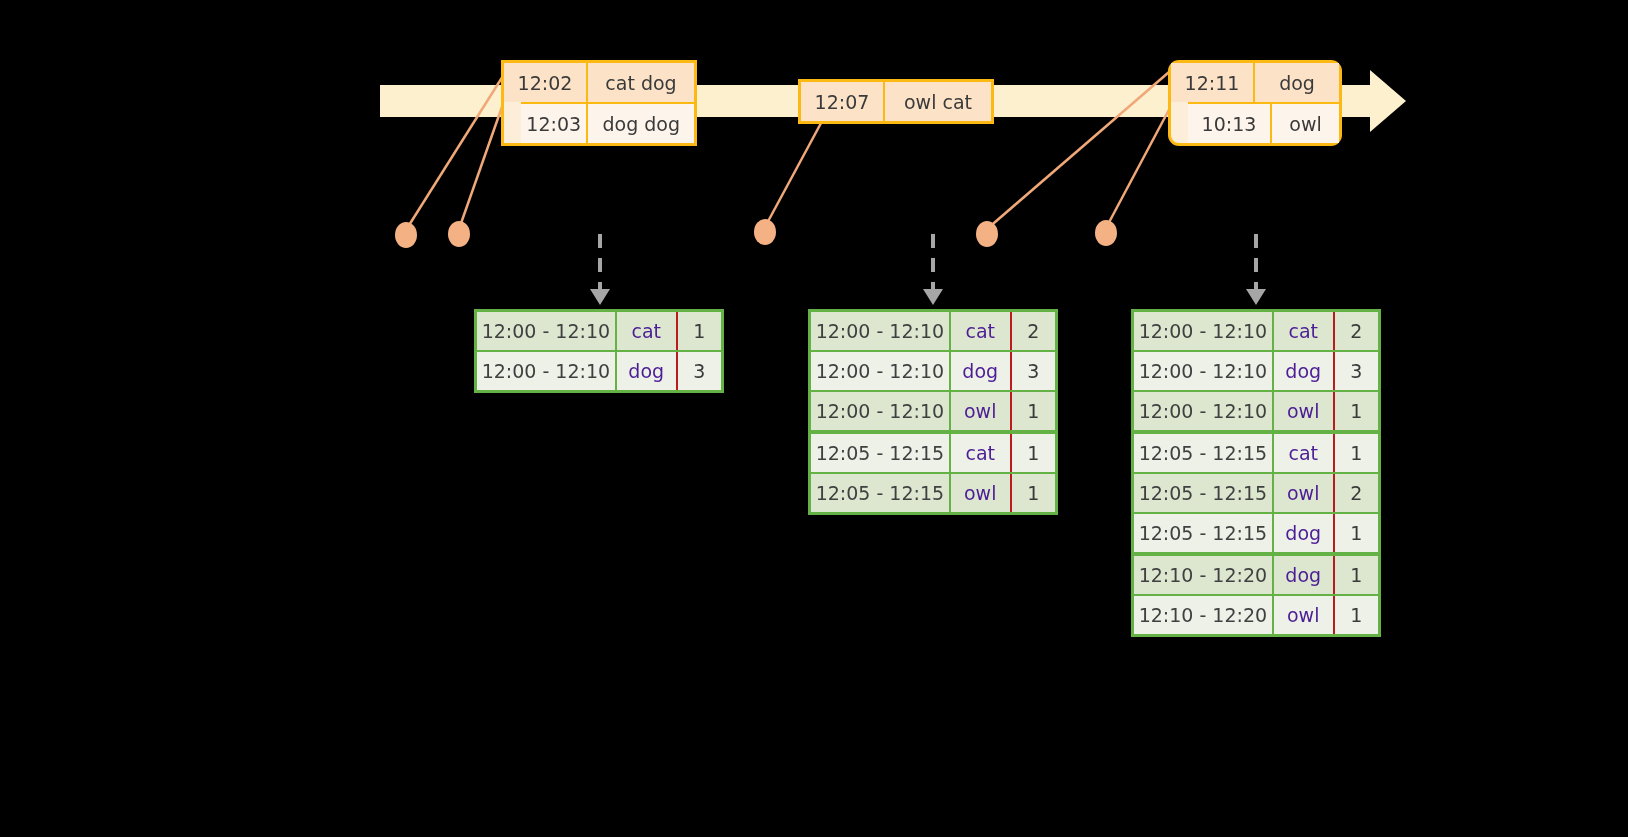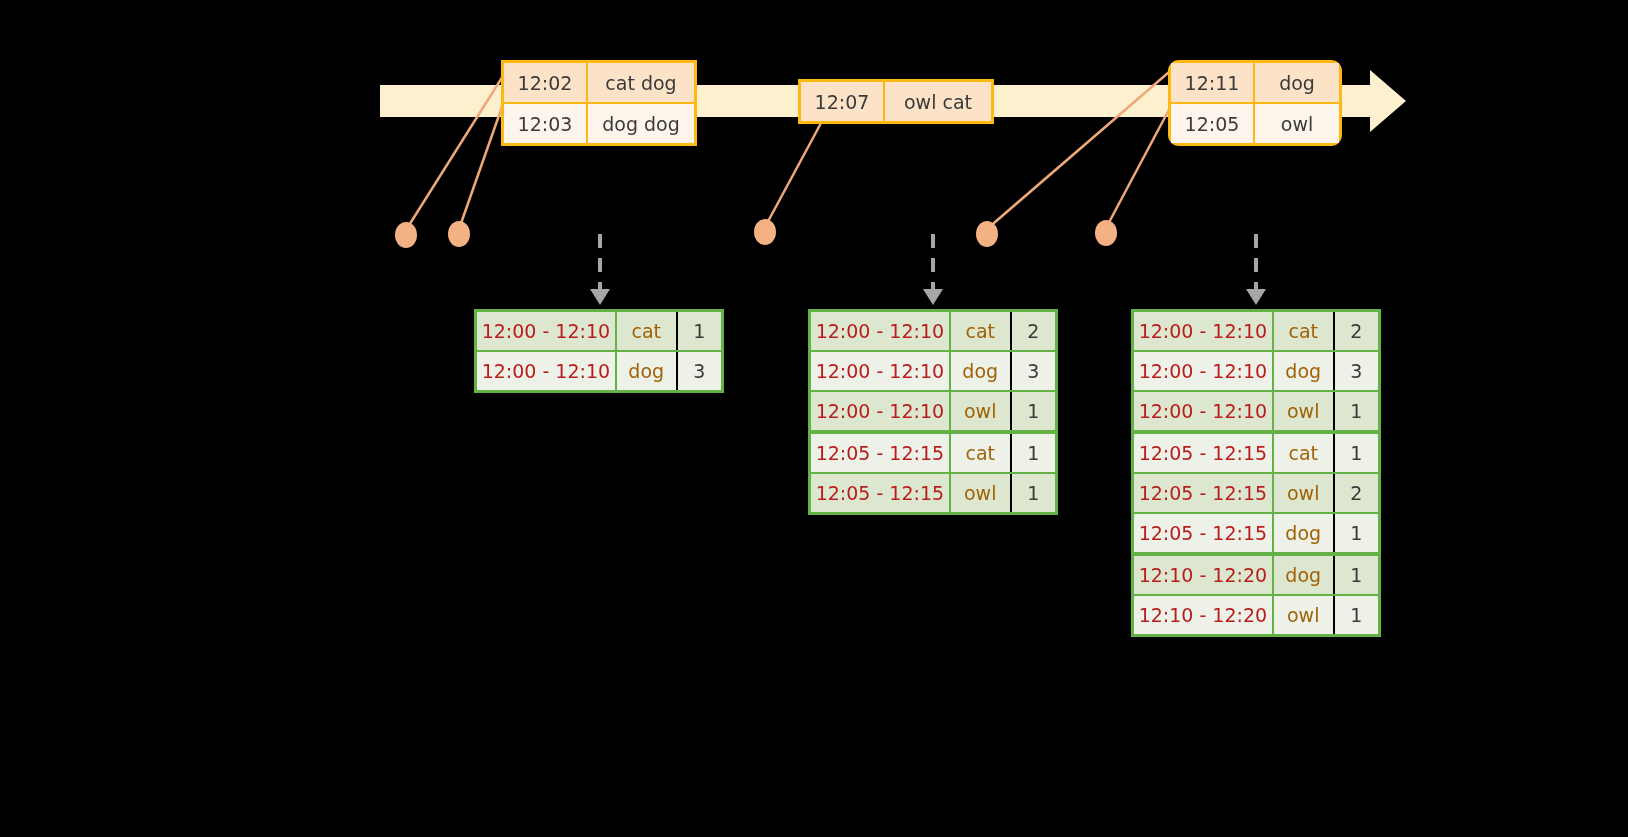--- a/index.html
+++ b/index.html
@@ -47,21 +47,21 @@
     background: #fdeeda;
   }
   .event-row {
     display: flex;
     height: 39px;
   }
   .event-row + .event-row {
     border-top: 2px solid #fcb813;
   }
   .event-row.shade-a { background: #fce3c7; }
-  .event-row.shade-b { background: #fdf5ec; }
+  .event-row.shade-b { background: #fdf5ec; margin-left: 17px; }
   .event-time {
     width: 84px;
     display: flex;
     align-items: center;
     justify-content: center;
     font-size: 19px;
     color: #3a3a3a;
     border-right: 2px solid #fcb813;
     box-sizing: border-box;
   }
@@ -102,33 +102,33 @@
     height: 38px;
   }
   .res-row + .res-row { border-top: 2px solid #64b145; }
   .res-row.shade-a { background: #dde7d0; }
   .res-row.shade-b { background: #edf1e8; }
   .res-window {
     display: flex;
     align-items: center;
     justify-content: center;
     font-size: 19px;
-    color: #b91c1c;
+    color: #404040;
     border-right: 2px solid #64b145;
     box-sizing: border-box;
     white-space: nowrap;
   }
   .res-key {
     width: 62px;
     display: flex;
     align-items: center;
     justify-content: center;
     font-size: 19px;
-    color: #a16207;
-    border-right: 2px solid #000000;
+    color: #4c1d95;
+    border-right: 2px solid #b91c1c;
     box-sizing: border-box;
   }
   .res-count {
     width: 44px;
     display: flex;
     align-items: center;
     justify-content: center;
     font-size: 19px;
     color: #3a3a3a;
     box-sizing: border-box;
@@ -191,21 +191,21 @@
       <div class="event-words">owl cat</div>
     </div>
   </div>
 
   <div class="event-box" id="event-box-3">
     <div class="event-row shade-a">
       <div class="event-time">12:11</div>
       <div class="event-words">dog</div>
     </div>
     <div class="event-row shade-b">
-      <div class="event-time">12:05</div>
+      <div class="event-time">10:13</div>
       <div class="event-words">owl</div>
     </div>
   </div>
 
   <div class="result-table" id="result-table-1">
       <div class="res-row shade-a">
         <div class="res-window">12:00 - 12:10</div>
         <div class="res-key">cat</div>
         <div class="res-count">1</div>
       </div>

